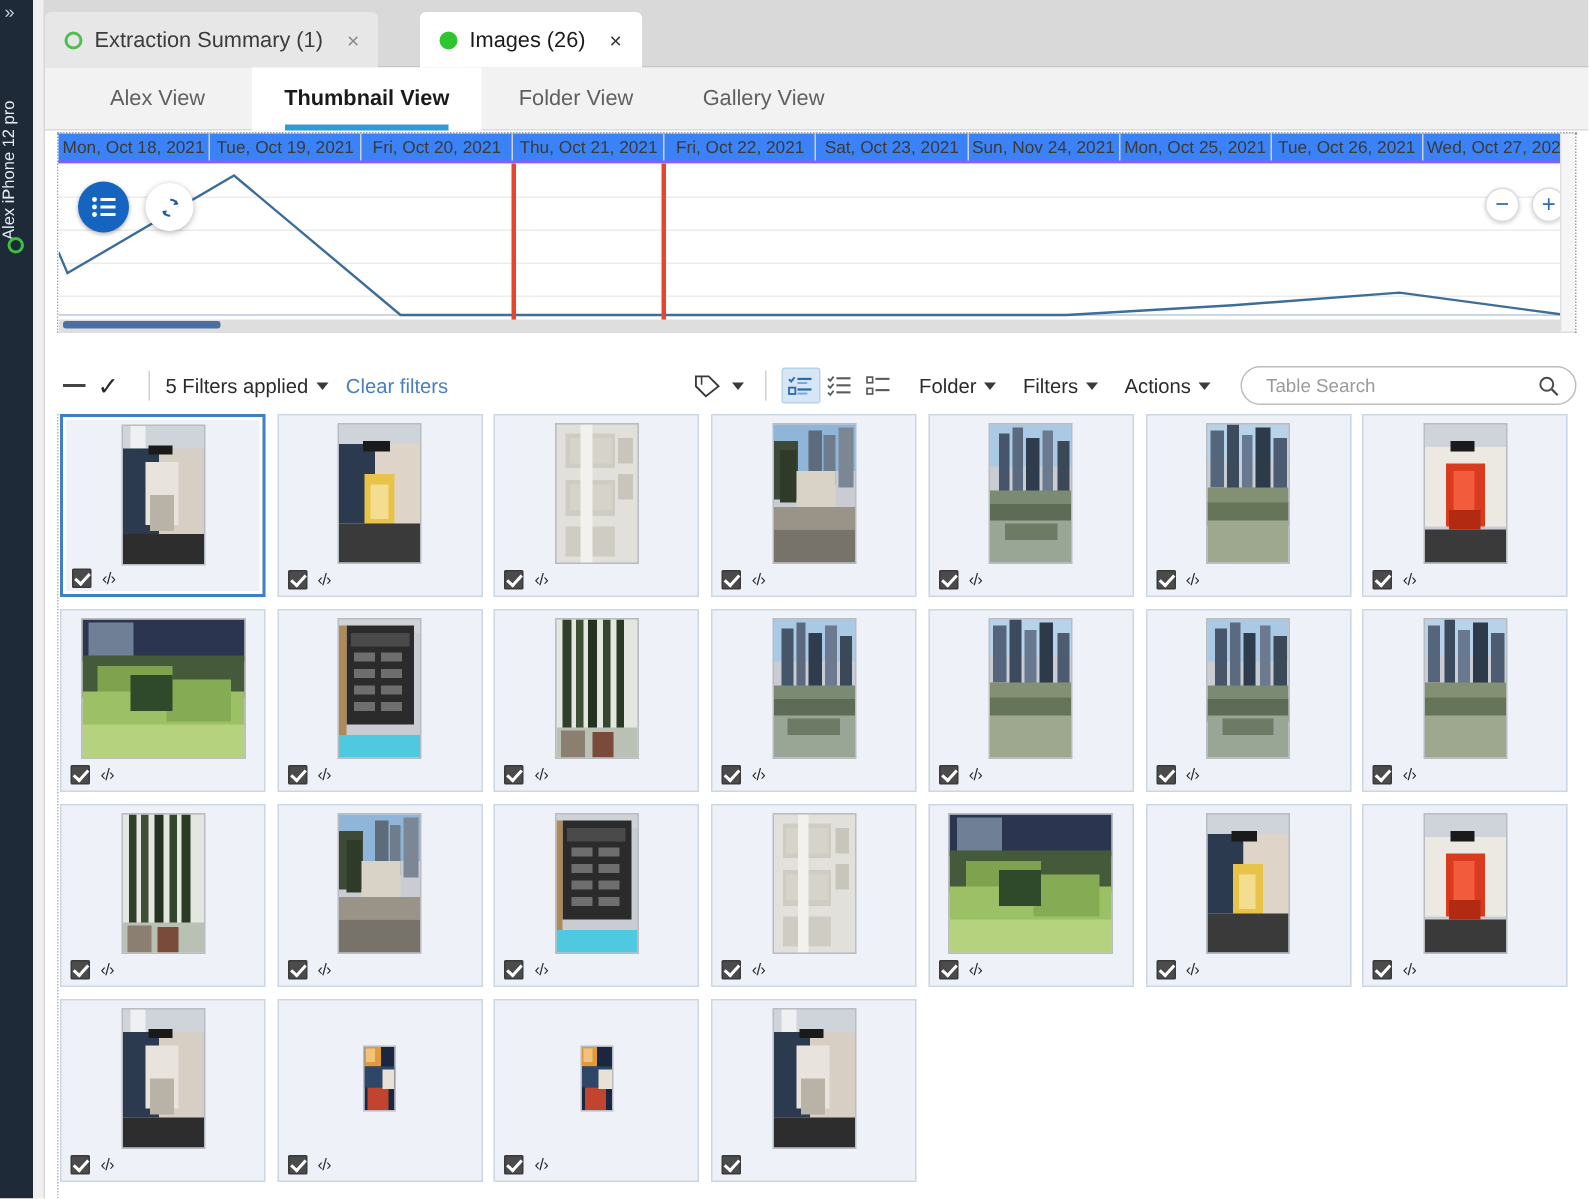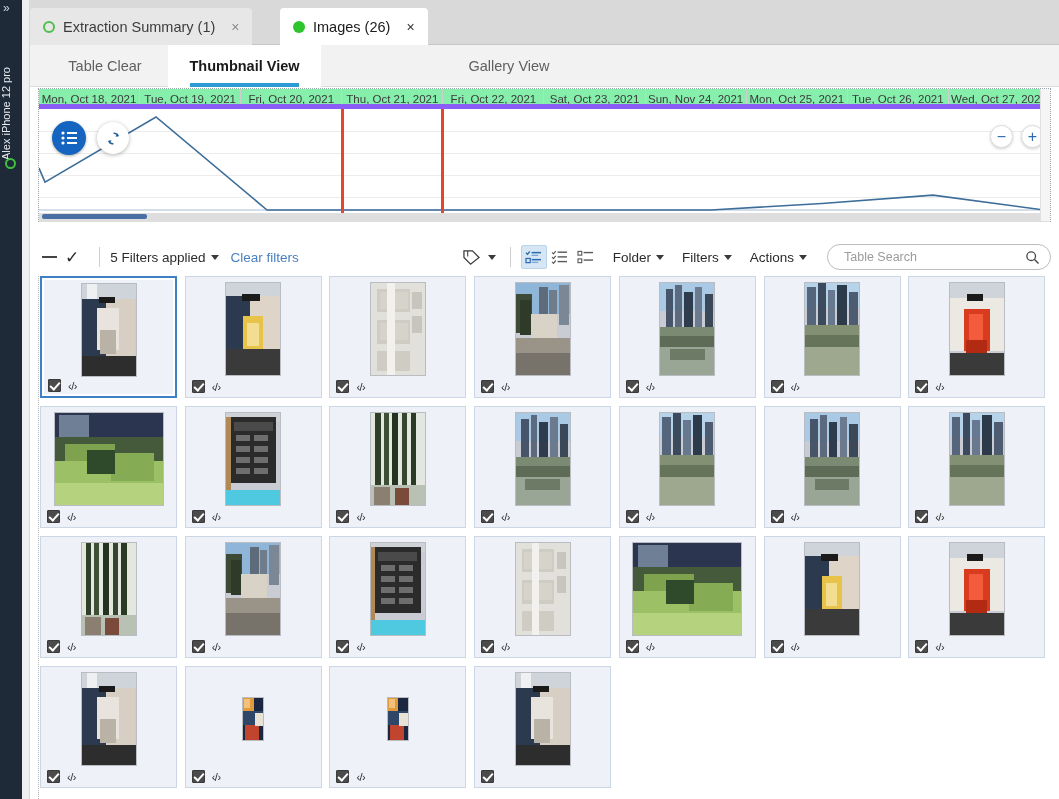--- a/index.html
+++ b/index.html
@@ -96,21 +96,21 @@
 
   
   .timeline {
     position: absolute; left: 38px; top: 88px;
     width: 1013px; height: 134px;
     background: #ffffff;
     border: 1px dotted #9aa4ad;
   }
   .tl-header {
     position: relative; height: 20px; width: 100%;
-    background: #86efac; border-bottom: 5px solid #8b5cf6;
+    background: #3b82f6; border-bottom: 2px solid #8b5cf6;
     overflow: hidden;
   }
   .tl-col {
     position: absolute; top: 0; height: 19px;
     font-size: 11.5px; color: #3a3a3a;
     display: flex; align-items: center; justify-content: center;
     border-right: 1px solid #cfcfcf;
     white-space: nowrap;
   }
   .tl-plot {
@@ -281,25 +281,28 @@
     </div>
     <div class="tab active">
       <span class="tab-dot-solid"></span>
       <span class="tab-label">Images (26)</span>
       <span class="tab-close">×</span>
     </div>
   </div>
 
   <div class="viewtabs">
     <div class="vtab" style="left:20px;width:110px;">
-      <span>Table Clear</span>
+      <span>Alex View</span>
     </div>
     <div class="vtab active" style="left:138px;width:153px;">
       <span>Thumbnail View</span>
       <span class="vu"></span>
+    </div>
+    <div class="vtab" style="left:295px;width:118px;">
+      <span>Folder View</span>
     </div>
     <div class="vtab" style="left:419px;width:120px;">
       <span>Gallery View</span>
     </div>
   </div>
 
   <div class="timeline">
     <div class="tl-header" id="tl-header">
         <div class="tl-col" style="left: 0px; width: 101.1px;">
           <span>Mon, Oct 18, 2021</span>

